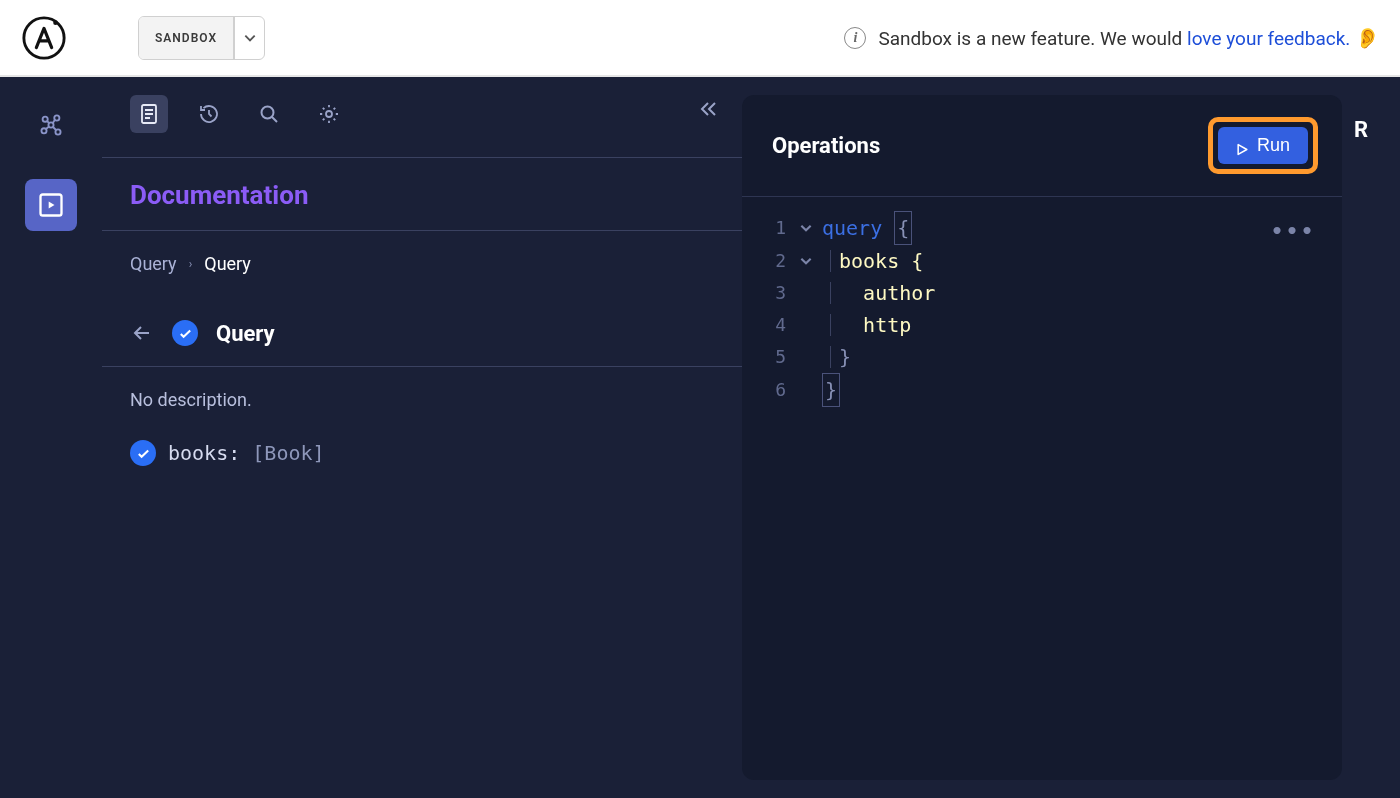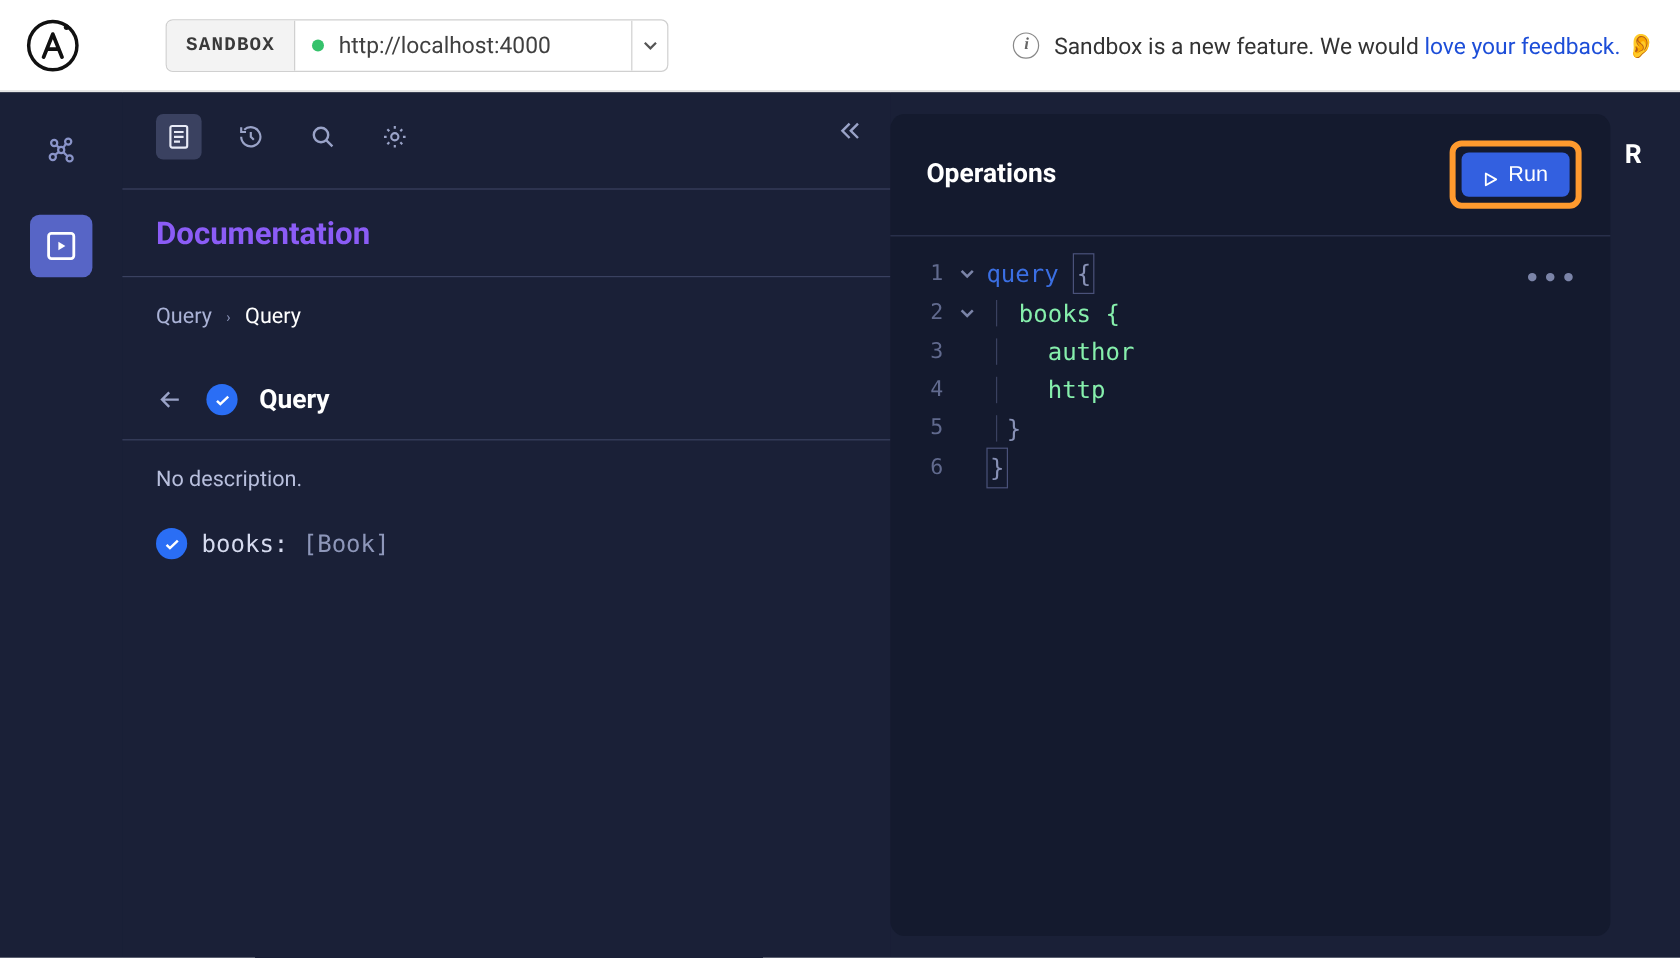--- a/index.html
+++ b/index.html
@@ -35,24 +35,23 @@
     border:1px solid #d0d0d0;
     border-radius:6px;
     overflow:hidden;
   }
   .url-badge {
     background:#f3f3f3;
     padding: 0 16px;
     display:flex;align-items:center;
     font-weight:600;
     letter-spacing:1px;
-    font-size:16px;
+    font-size:12px;
     color:#3a3a3a;
     border-right:1px solid #d0d0d0;
-    font-family:Liberation Mono, monospace;
   }
   .url-field {
     display:flex;align-items:center;
     padding:0 14px;
     gap:12px;
     min-width:280px;
     font-size:19px;
     color:#404040;
   }
   .status-dot {
@@ -236,21 +235,21 @@
     margin-right:10px;
     font-size:18px;
     user-select:none;
   }
   .fold {
     width:20px;color:#7b84a8;margin-right:6px;
     display:flex;align-items:center;justify-content:center;
   }
   .fold svg{width:14px;height:14px;}
   .kw { color:#3b6fe3; }
-  .tok-field { color:#86efac;margin-left:10px; }
+  .tok-field { color:#fef9c3; }
   .tok-brace { color:#8891b6; }
   .brace-box { border:1px solid #4a527a; padding:0 2px; }
   .pipe { display:inline-block; width:1px; height:22px; background:#3a4160; margin:0 8px; vertical-align:middle; }
 
   .kebab {
     position:absolute; right:26px; top:18px;
     color:#7b84a8; letter-spacing:3px; font-size:20px;font-weight:700;
   }
 
   .response-sliver {
@@ -267,24 +266,20 @@
   <div class="logo">
     <svg viewBox="0 0 48 48" fill="none" stroke="#111" stroke-width="3">
       <circle cx="24" cy="24" r="21"></circle>
       <circle cx="36" cy="8" r="2.4" fill="#111" stroke="none"></circle>
       <path d="M16 34 L24 14 L32 34 M19.5 27 L28.5 27" stroke-width="3.3" stroke-linejoin="round" stroke-linecap="round"></path>
     </svg>
   </div>
 
   <div class="url-group">
     <div class="url-badge">SANDBOX</div>
-    <div class="url-field">
-      <span class="status-dot"></span>
-      <span>http://localhost:4000</span>
-    </div>
     <div class="url-caret">
       <svg viewBox="0 0 12 12" width="14" height="14">
           <path d="M2 4l4 4 4-4" fill="none" stroke="#555" stroke-width="1.6"></path>
         </svg>
     </div>
   </div>
 
   <div class="banner">
     <span class="info-icon">i</span>
     <span>

